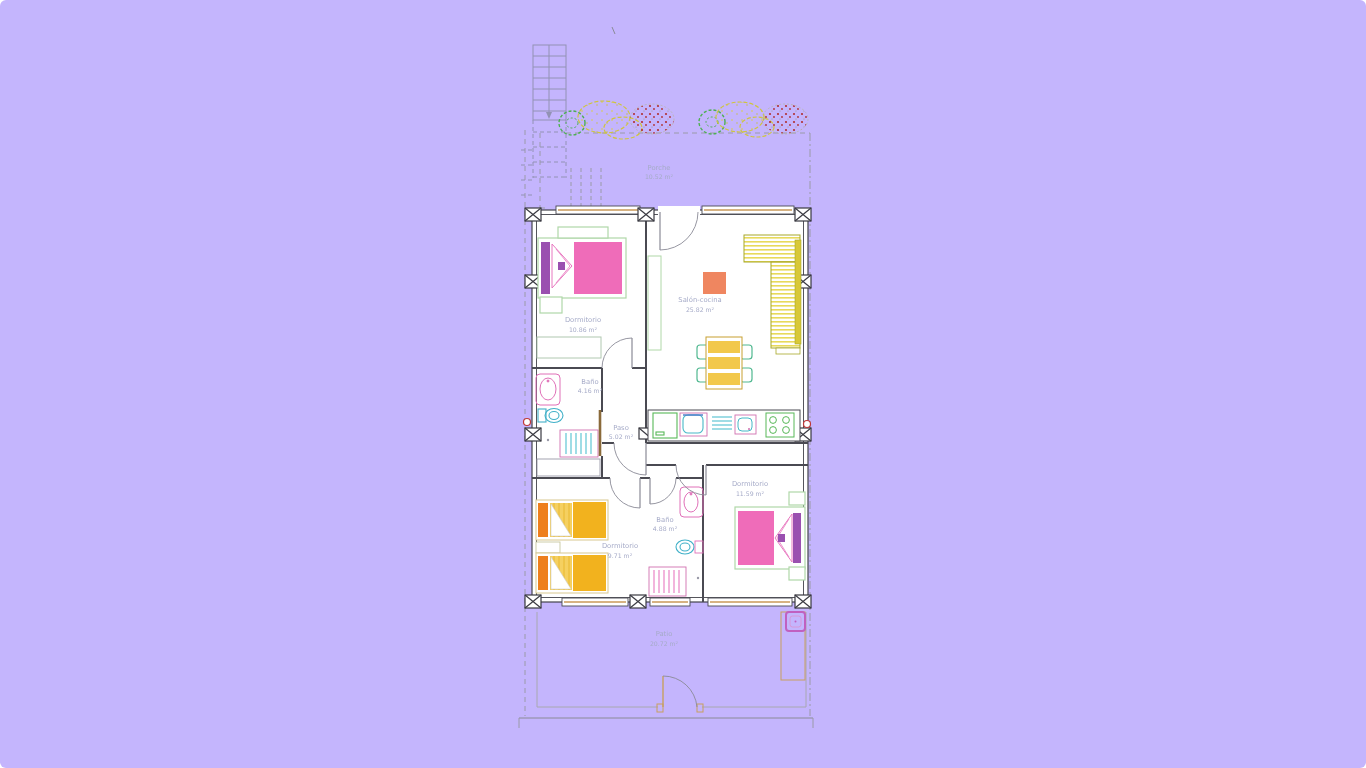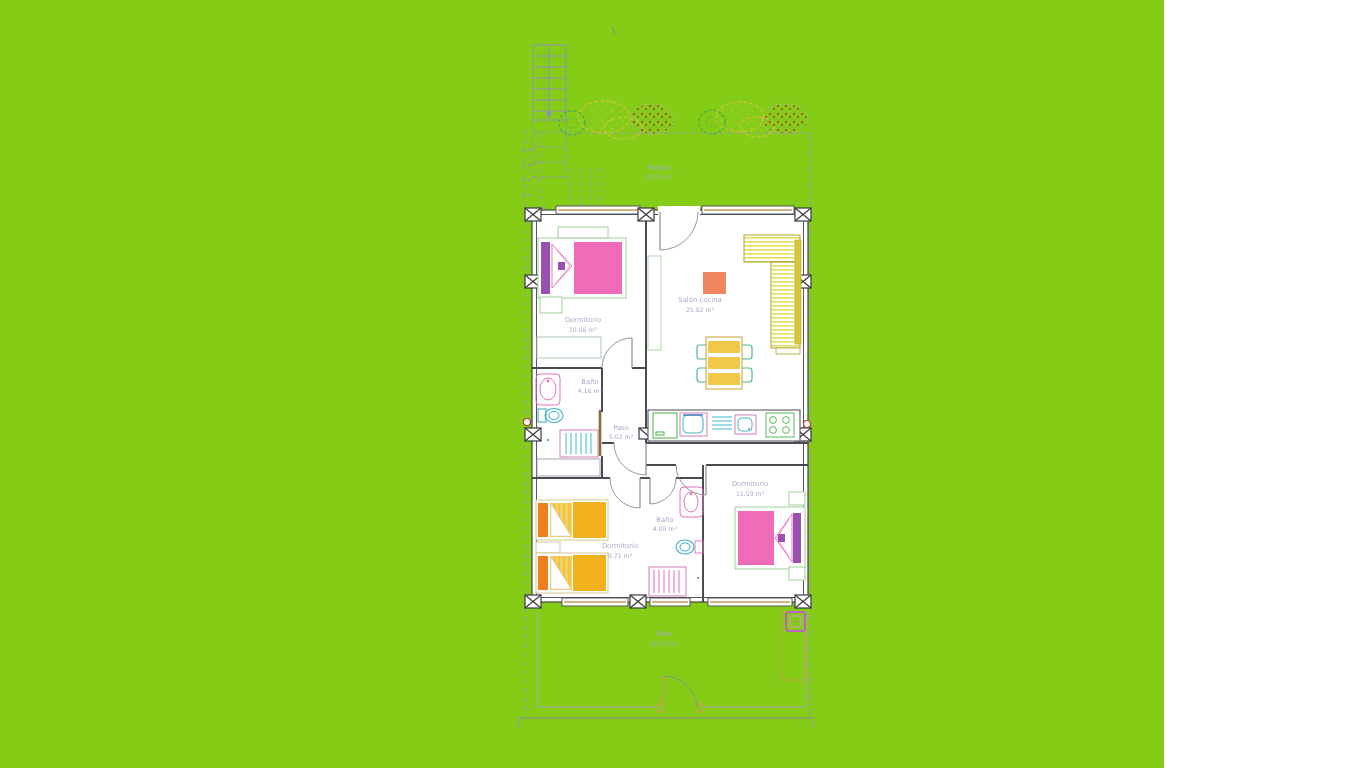--- a/index.html
+++ b/index.html
@@ -1,17 +1,17 @@
 <!DOCTYPE html>
 <html><head>
 <meta charset="utf-8">
 <style>
   html,body{margin:0;padding:0;background:#ffffff;}
-  .canvas{position:relative;width:1164px;height:768px;background:#84cc16;overflow:hidden;
-          font-family:"DejaVu Sans", sans-serif;}
+  .canvas{position:relative;width:1366px;height:768px;background:#c4b5fd;overflow:hidden;
+          font-family:"DejaVu Sans", sans-serif;border-radius:6px;}
   svg text{font-family:"DejaVu Sans", sans-serif;fill:#a6abc8;}
   .room-name{font-size:6.8px;}
   .room-area{font-size:6.2px;}
 </style>
 </head>
 <body>
 
 <div class="canvas">
 <svg width="1366" height="768" viewBox="0 0 1366 768">
   <defs>

